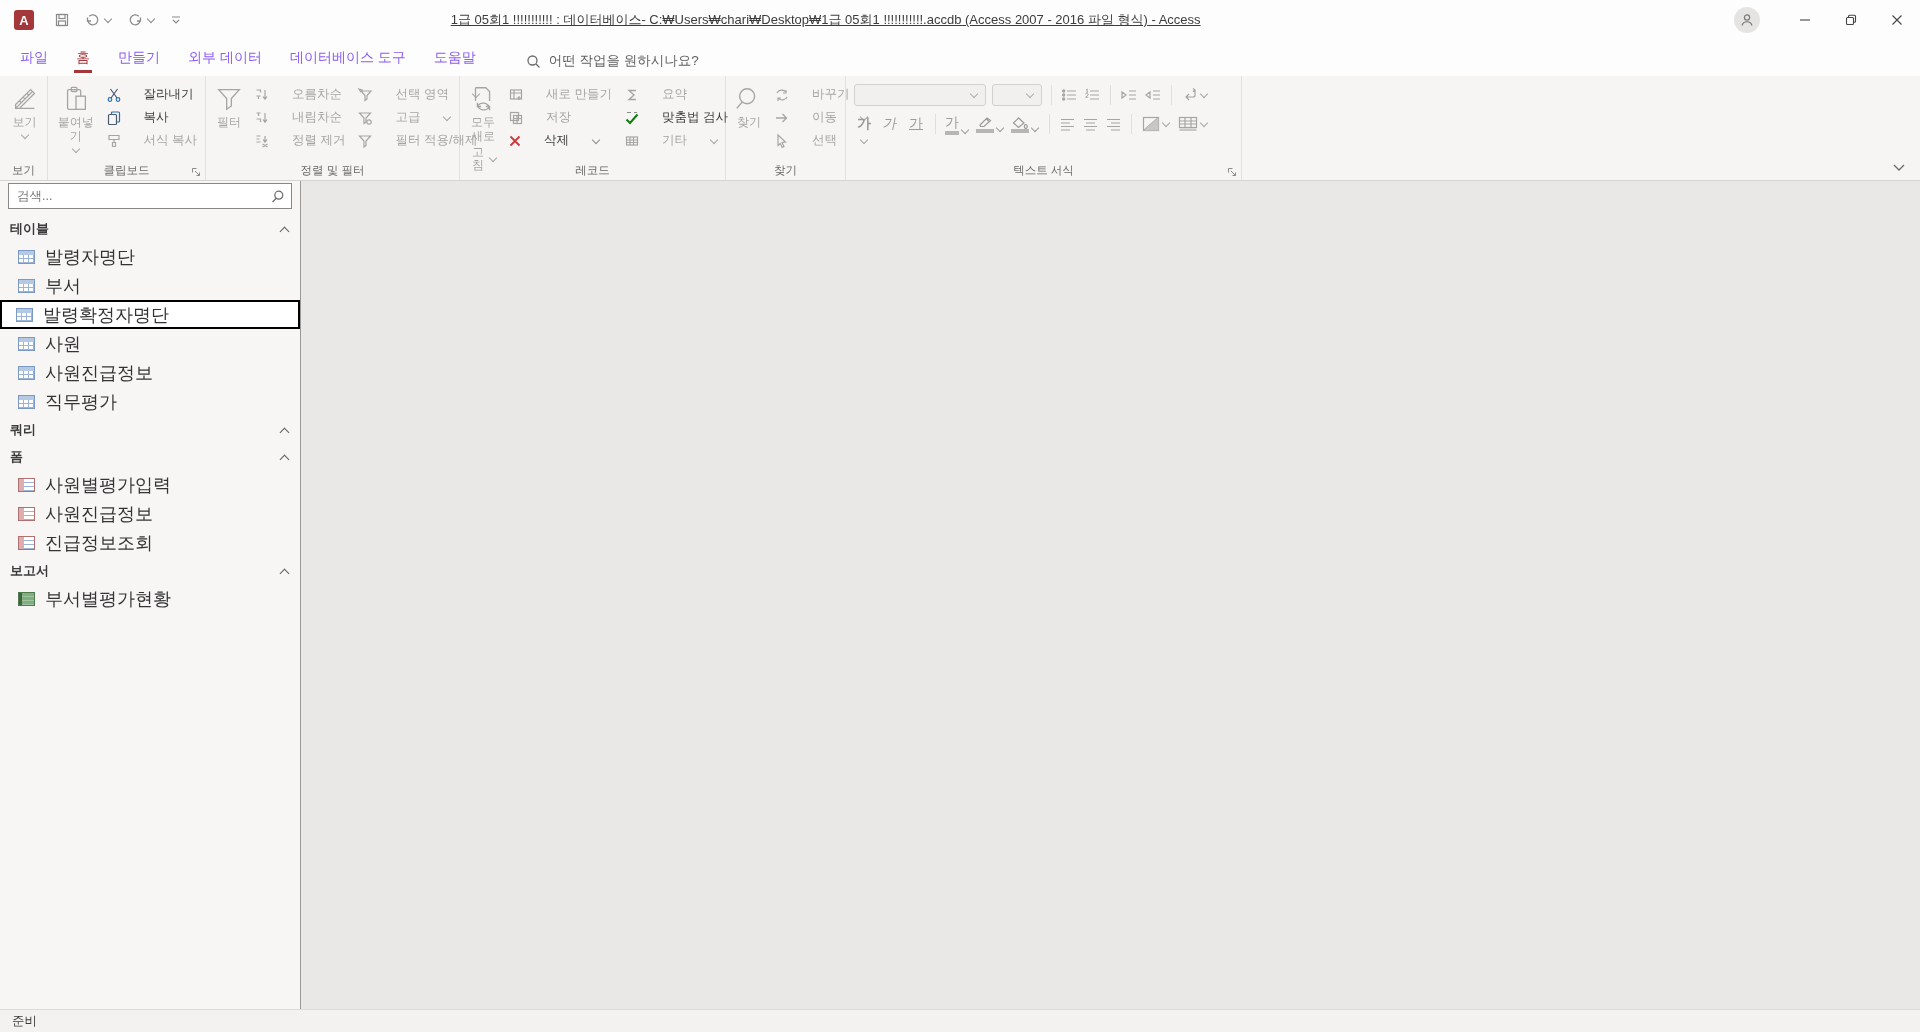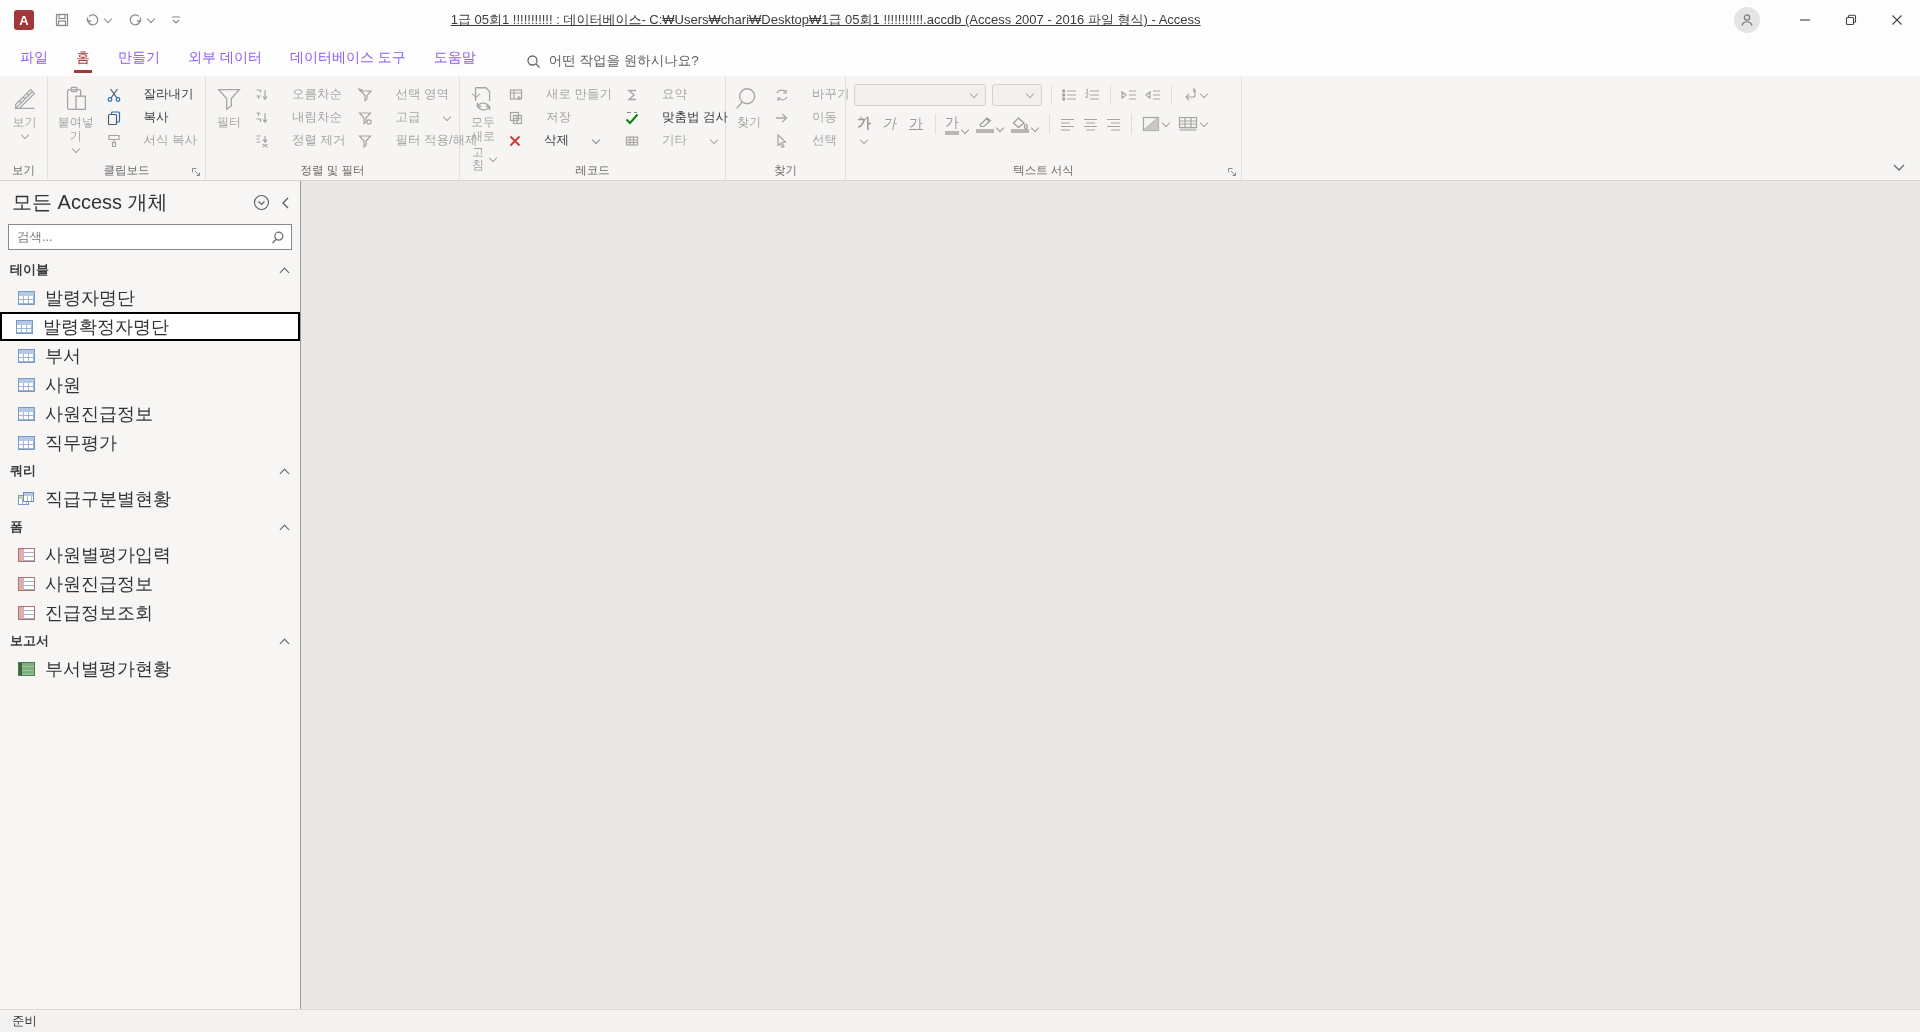--- a/index.html
+++ b/index.html
@@ -500,61 +500,47 @@
     <span class="ribbon-collapse">
       <svg width="14" height="9" viewBox="0 0 14 9" fill="none" stroke="currentColor" stroke-width="1.3">
         <path d="M2 2 l5 5 5 -5"></path>
       </svg>
     </span>
   </div>
 
   <div class="bodyrow">
 
     <div class="navpane">
-      <div class="nav-head">
-        <span class="nav-title">모든 Access 개체</span>
-        <span class="nav-head-ic">
-          <svg width="17" height="17" viewBox="0 0 17 17" fill="none" stroke="currentColor" stroke-width="1.1">
-            <circle cx="8.5" cy="8.5" r="7"></circle>
-              <path d="M5.5 7.5 l3 3 3 -3"></path>
-          </svg>
-        </span>
-        <span class="nav-head-ic">
-          <svg width="10" height="14" viewBox="0 0 10 14" fill="none" stroke="currentColor" stroke-width="1.4">
-            <path d="M8 2 L3 7 l5 5"></path>
-          </svg>
-        </span>
-      </div>
       <div class="nav-search">
         <input type="text" placeholder="검색..." style="">
         <svg width="15" height="15" viewBox="0 0 15 15" fill="none" stroke="#6a6a6a" stroke-width="1.2">
           <circle cx="8.8" cy="6.2" r="4"></circle>
             <path d="M6 9.5 L2.5 13"></path>
         </svg>
       </div>
       <div class="nav-scroll" id="nav-sections">
   <div class="nav-section">
     <div class="nav-section-header">
       <span class="sl">테이블</span>
       <span class="chv-up"></span>
     </div>
 
   <div class="nav-item">
     <span class="obj-ic ic-table"></span>
     <span class="nav-item-label">발령자명단</span>
   </div>
 
+  <div class="nav-item">
+    <span class="obj-ic ic-table"></span>
+    <span class="nav-item-label">부서</span>
+  </div>
+
   <div class="nav-item selected">
     <span class="obj-ic ic-table"></span>
     <span class="nav-item-label">발령확정자명단</span>
-  </div>
-
-  <div class="nav-item">
-    <span class="obj-ic ic-table"></span>
-    <span class="nav-item-label">부서</span>
   </div>
 
   <div class="nav-item">
     <span class="obj-ic ic-table"></span>
     <span class="nav-item-label">사원</span>
   </div>
 
   <div class="nav-item">
     <span class="obj-ic ic-table"></span>
     <span class="nav-item-label">사원진급정보</span>
@@ -565,24 +551,20 @@
     <span class="nav-item-label">직무평가</span>
   </div>
 </div>
 
   <div class="nav-section">
     <div class="nav-section-header">
       <span class="sl">쿼리</span>
       <span class="chv-up"></span>
     </div>
 
-  <div class="nav-item">
-    <span class="obj-ic ic-query"></span>
-    <span class="nav-item-label">직급구분별현황</span>
-  </div>
 
 </div>
 
   <div class="nav-section">
     <div class="nav-section-header">
       <span class="sl">폼</span>
       <span class="chv-up"></span>
     </div>
 
   <div class="nav-item">

